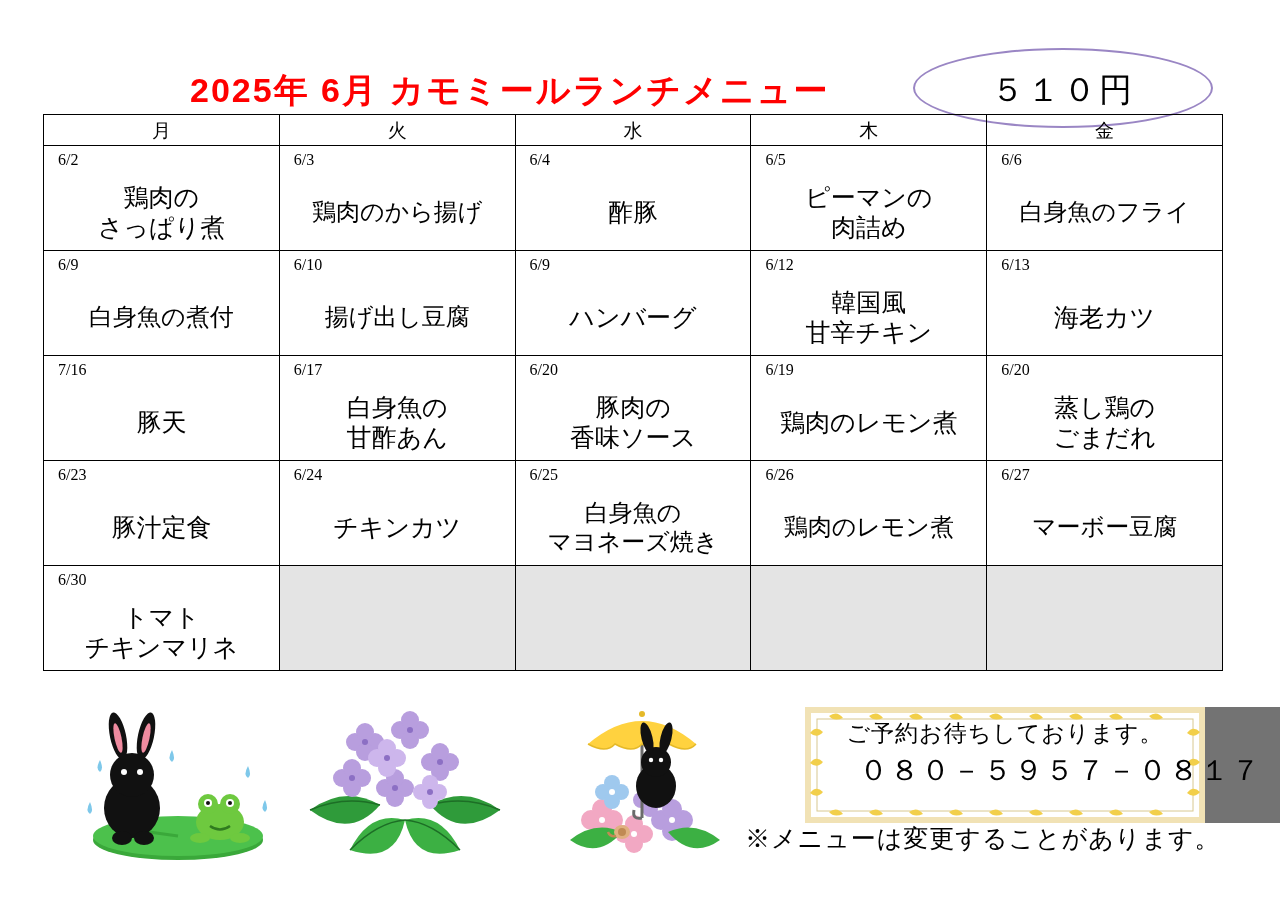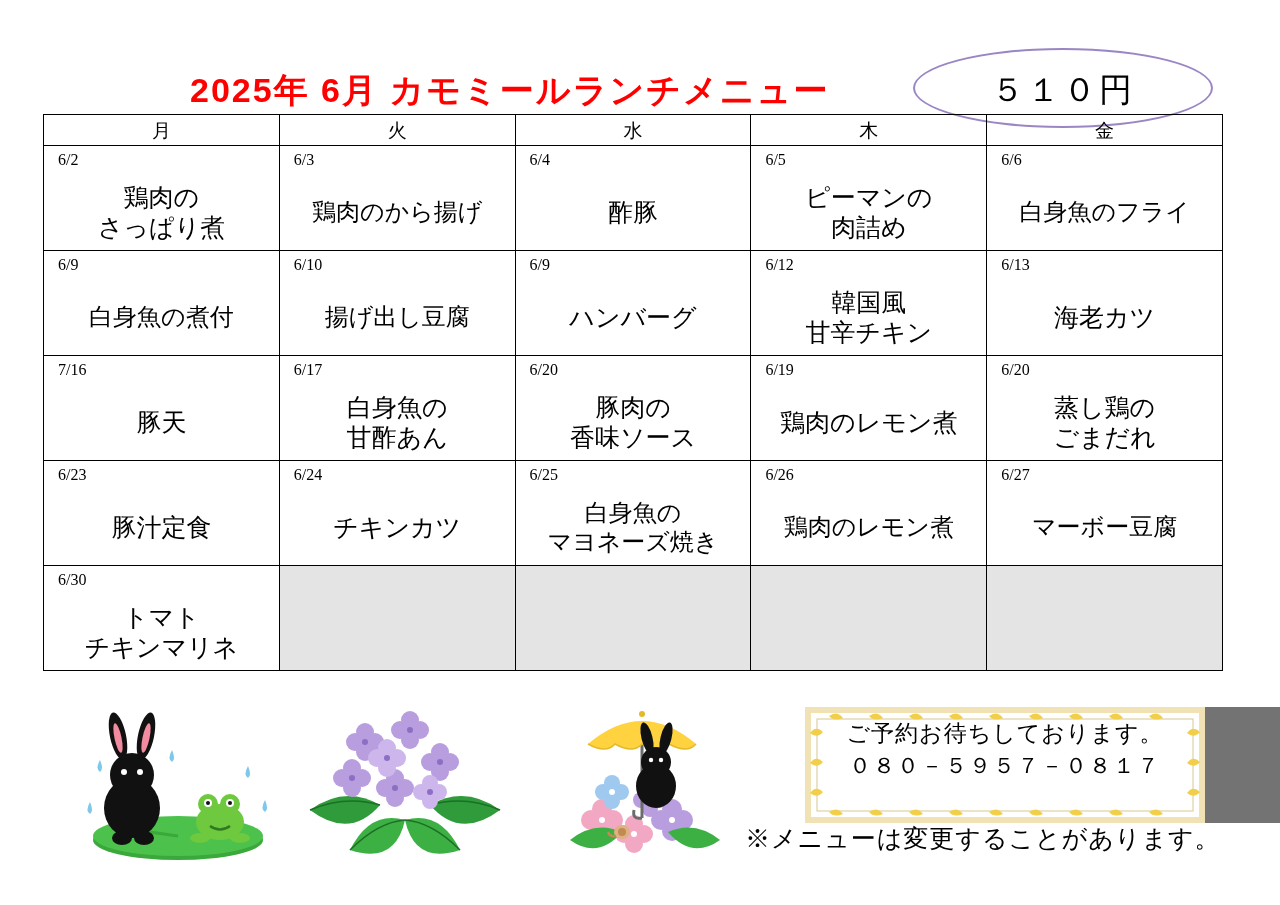--- a/index.html
+++ b/index.html
@@ -150,22 +150,23 @@
     color: #000;
   }
   .reserve-line {
     font-size: 23px;
     line-height: 1.42;
     letter-spacing: 1px;
     font-family: "DejaVu Sans", sans-serif;
     white-space: nowrap;
   }
   .reserve-line.phone {
-    font-size: 22px;
+    font-size: 29px;
     letter-spacing: 2px;
+    padding-left: 40px;
   }
   .note {
     position: absolute;
     left: 745px;
     top: 822px;
     font-size: 25px;
     letter-spacing: 1px;
     font-family: "DejaVu Serif", serif;
     white-space: nowrap;
   }

